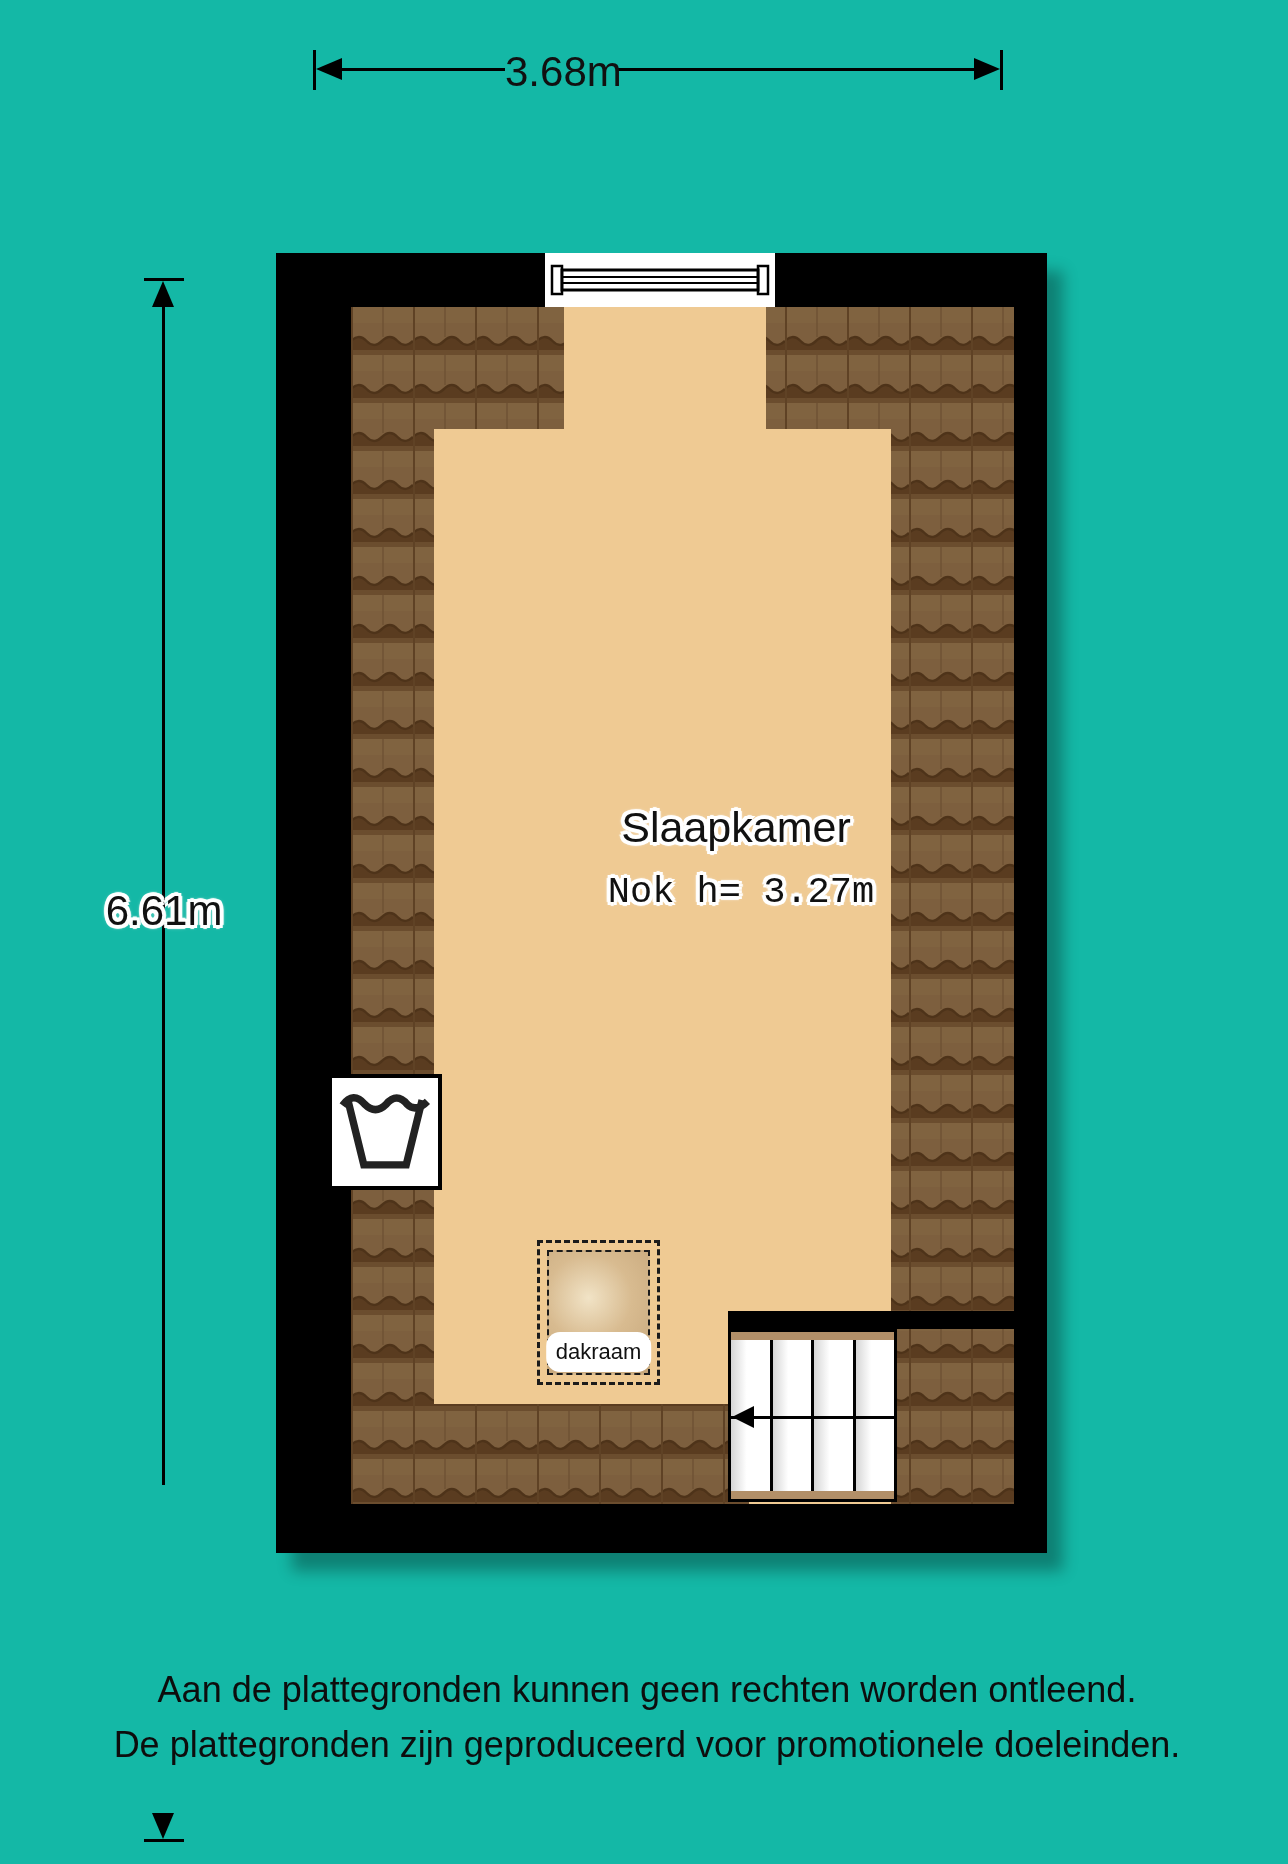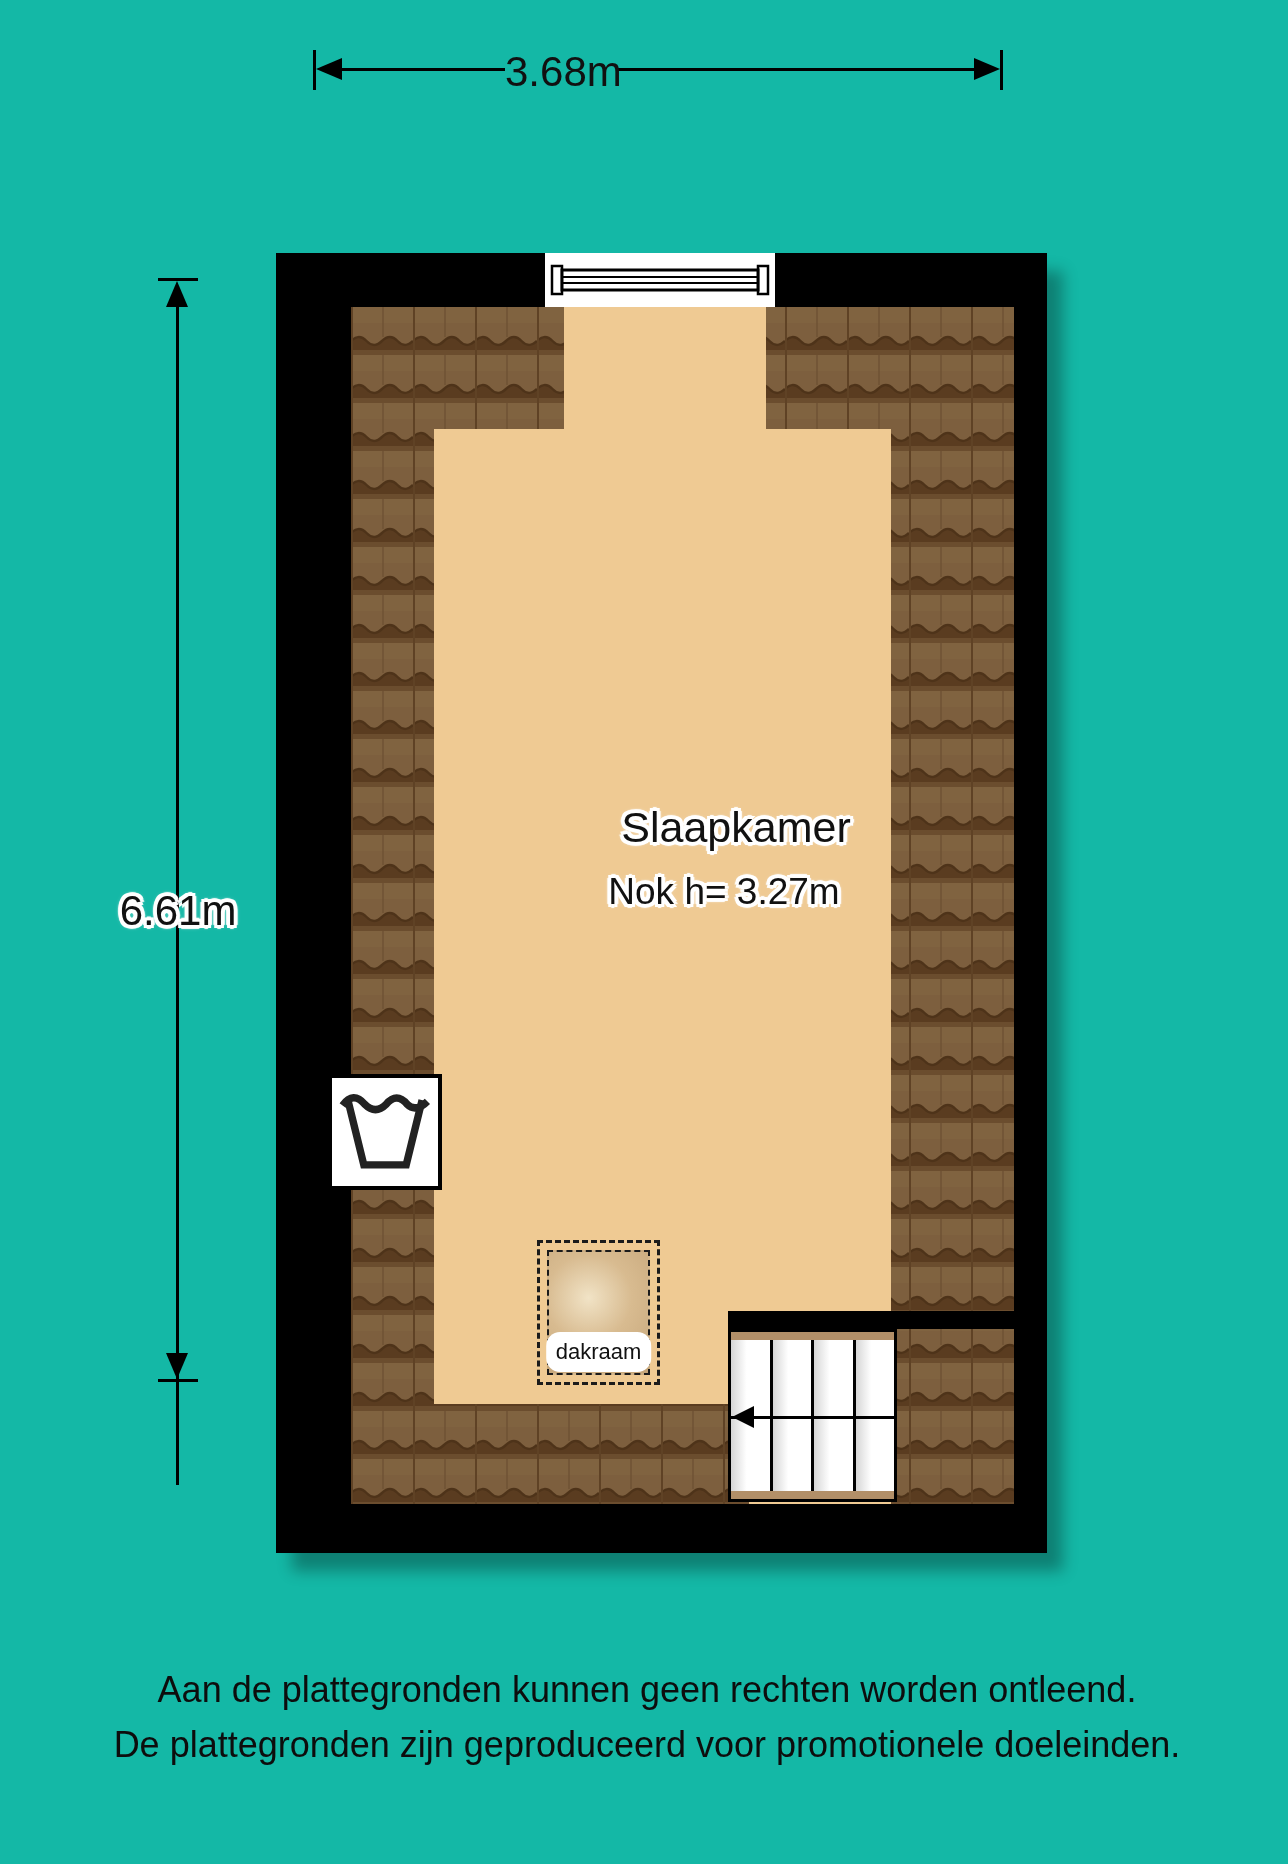--- a/index.html
+++ b/index.html
@@ -70,41 +70,41 @@
     text-shadow:
       -3px -3px 0 #fff, 3px -3px 0 #fff, -3px 3px 0 #fff, 3px 3px 0 #fff,
       0 -4px 1px #fff, 0 4px 1px #fff, -4px 0 1px #fff, 4px 0 1px #fff,
       0 0 6px #fff;
   }
   .room-name{
     position:absolute;left:385px;top:520px;transform:translate(-50%,-50%);
     font-size:43px;white-space:nowrap;
   }
   .room-ridge{
-    position:absolute;left:373px;top:585px;transform:translate(-50%,-50%);
-    font-size:37px;white-space:nowrap;
+    position:absolute;left:390px;top:585px;transform:translate(-50%,-50%);
+    font-size:37px;white-space:nowrap;font-family:Liberation Mono, monospace;
   }
   
   .dim{position:absolute;}
   .dim .bar-v{position:absolute;width:3px;height:40px;background:#000;top:0;}
   .dim .bar-h{position:absolute;height:3px;width:40px;background:#000;left:0;}
   .dim .seg{position:absolute;background:#000;}
   .arr{position:absolute;width:0;height:0;}
   .top-dim{left:313px;top:50px;width:690px;height:40px;}
   .top-dim .bar-left{left:0;}
   .top-dim .bar-right{right:0;}
   .top-dim .arr-left{left:3px;top:8px;border-top:11px solid transparent;border-bottom:11px solid transparent;border-right:26px solid #000;}
   .top-dim .arr-right{right:3px;top:8px;border-top:11px solid transparent;border-bottom:11px solid transparent;border-left:26px solid #000;}
   .top-dim .seg-left{left:29px;top:18px;width:163px;height:3px;}
   .top-dim .seg-right{left:305px;top:18px;width:356px;height:3px;}
   .top-dim .dim-label{
     position:absolute;left:192px;top:-2px;width:113px;text-align:center;
     font-size:42px;white-space:nowrap;
   }
-  .left-dim{left:158px;top:278px;width:40px;height:1104px;}
+  .left-dim{left:144px;top:278px;width:40px;height:1564px;}
   .left-dim .bar-top{top:0;}
   .left-dim .bar-bottom{bottom:0;}
   .left-dim .arr-up{left:8px;top:3px;border-left:11px solid transparent;border-right:11px solid transparent;border-bottom:26px solid #000;}
   .left-dim .arr-down{left:8px;bottom:3px;border-left:11px solid transparent;border-right:11px solid transparent;border-top:26px solid #000;}
   .left-dim .seg-v{left:18px;top:29px;width:3px;height:1178px;}
   .left-dim .dim-label{
     position:absolute;left:20px;top:609px;transform:translateX(-50%);
     font-size:42px;white-space:nowrap;
   }
   

